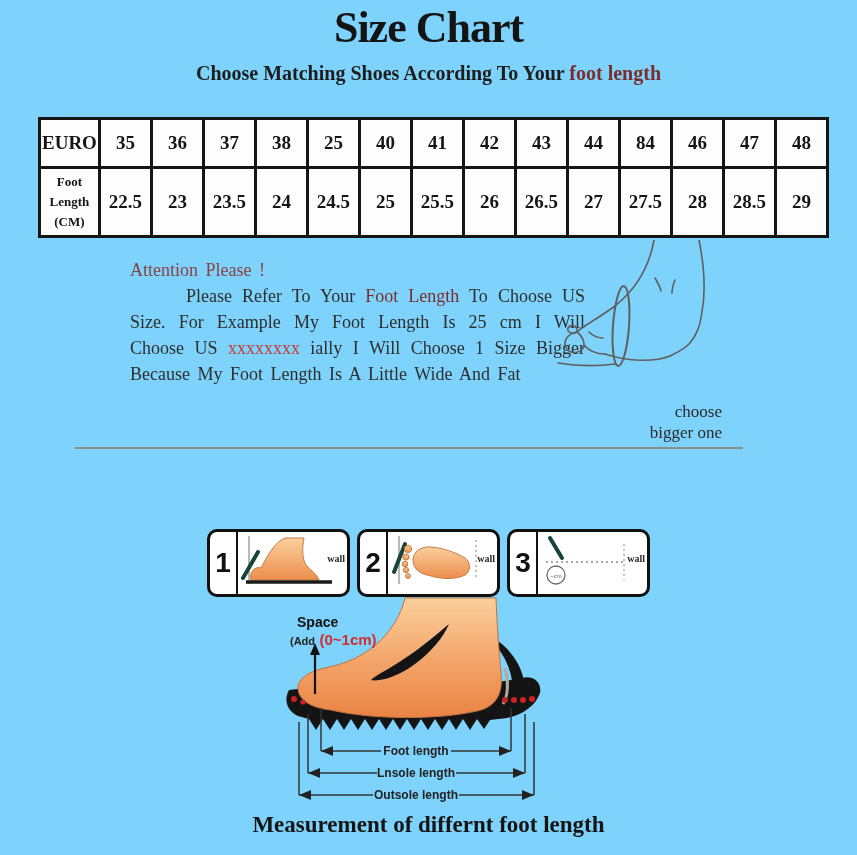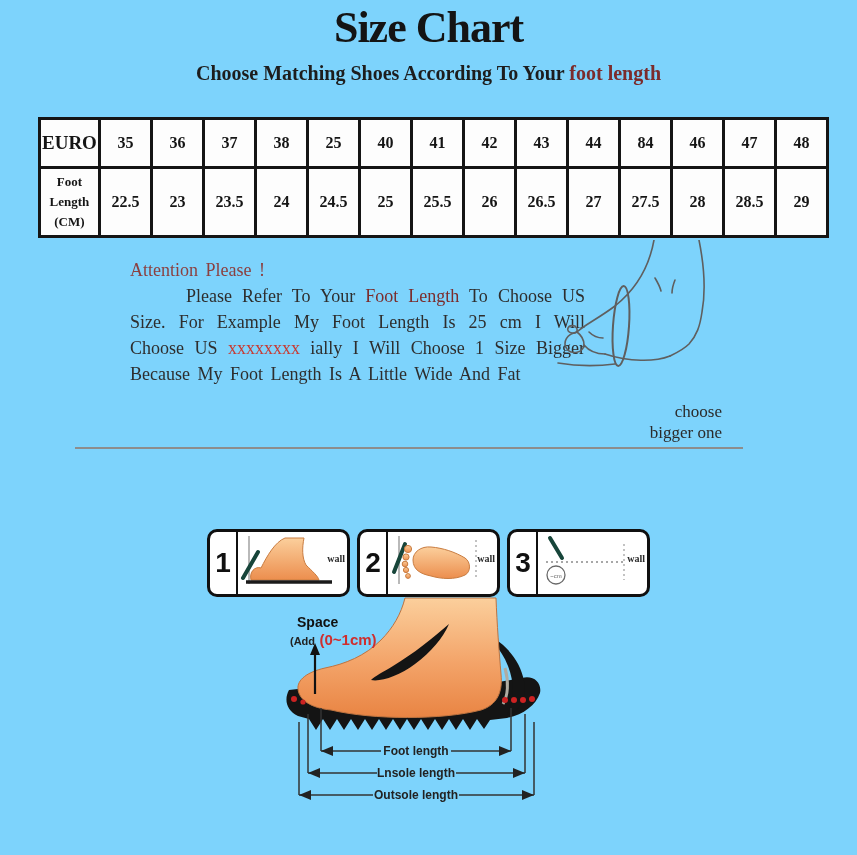--- a/index.html
+++ b/index.html
@@ -10,21 +10,21 @@
   
   #title{top:2px;left:0;width:857px;text-align:center;font-size:44px;font-weight:bold;
          letter-spacing:-1px;color:#141414;}
   #subtitle{top:62px;left:0;width:857px;text-align:center;font-size:20px;font-weight:bold;color:#1d1d1d;}
   .maroon{color:#7b2c2c;}
   .redtxt{color:#c83b33;}
 
   
   #sizeTable{top:117px;left:38px;border-collapse:collapse;}
   #sizeTable td{border:3px solid #151515;text-align:center;vertical-align:middle;
-                font-weight:bold;font-size:16px;color:#151515;background:#fdfdfd;}
+                font-weight:bold;font-size:19px;color:#151515;background:#fdfdfd;}
   #sizeTable td.lbl{width:92px;font-size:19px;}
   #sizeTable td.sz{width:47px;height:44px;}
   #sizeTable td.cm{width:47px;height:64px;}
   #sizeTable .lbl2{font-size:13px;line-height:20px;}
 
   
   #attention{top:257px;left:130px;width:455px;font-size:18px;line-height:26px;
              text-align:justify;color:#2e2e2e;word-spacing:3px;}
   #attention .head{display:block;text-align:left;color:#8b4040;}
   #attBody{margin:0;text-indent:56px;}
@@ -254,14 +254,15 @@
       <polygon points="55,177 67,172 67,182"></polygon>
         <polygon points="272,177 260,172 260,182"></polygon>
       <polygon points="46,199 58,194 58,204"></polygon>
         <polygon points="281,199 269,194 269,204"></polygon>
     </g>
     <text x="163" y="159" text-anchor="middle" font-family="Liberation Sans, sans-serif" font-weight="bold" font-size="12" fill="#222">Foot length</text>
     <text x="163" y="181" text-anchor="middle" font-family="Liberation Sans, sans-serif" font-weight="bold" font-size="12" fill="#222">Lnsole length</text>
     <text x="163" y="203" text-anchor="middle" font-family="Liberation Sans, sans-serif" font-weight="bold" font-size="12" fill="#222">Outsole length</text>
   </svg>
 
+  <div class="abs" id="bottomCaption">Measurement of differnt foot length</div>
 
 </div>
 
 </body></html>

